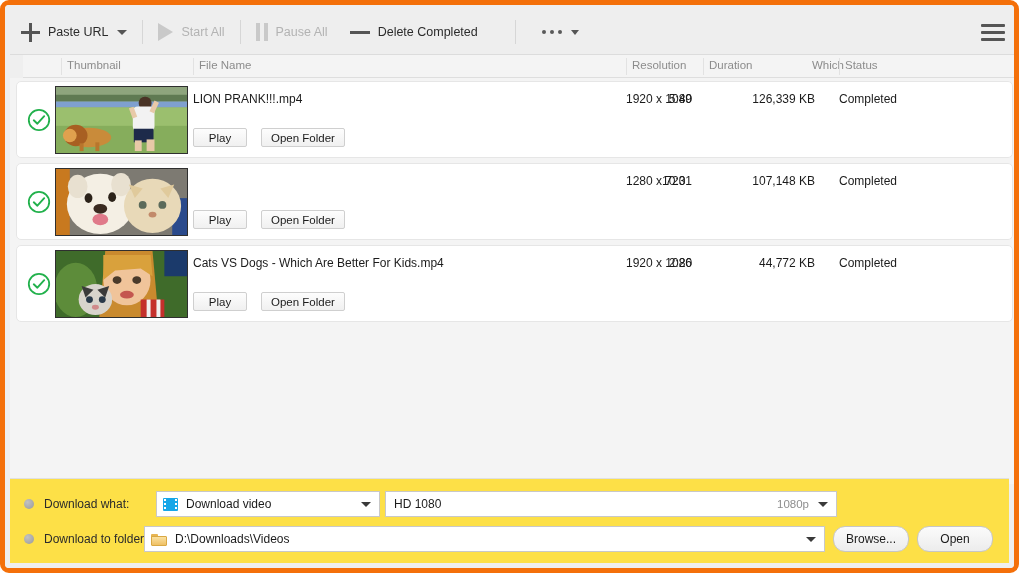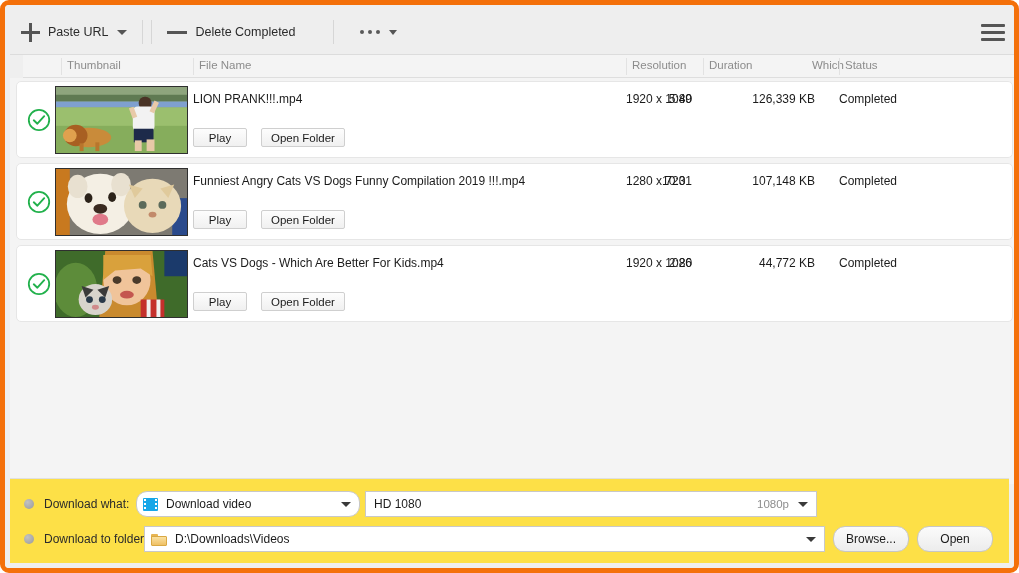--- a/index.html
+++ b/index.html
@@ -187,23 +187,34 @@
   <div class="toolbar">
 
     <div class="tb-btn">
       <span class="ico ico-plus"></span>
       <span>Paste URL</span>
       <span class="caret"></span>
     </div>
 
     <div class="tb-sep"></div>
 
+    <div class="tb-btn disabled">
+      <span class="ico ico-play"></span>
+      <span>Start All</span>
+    </div>
 
     <div class="tb-sep"></div>
 
+    <div class="tb-btn disabled">
+      <span class="ico ico-pause">
+            <span></span>
+            <span></span>
+          </span>
+      <span>Pause All</span>
+    </div>
 
     <div class="tb-btn">
       <span class="ico ico-dash"></span>
       <span>Delete Completed</span>
     </div>
 
     <div class="tb-sep" style="margin-left:26px;"></div>
 
     <div class="tb-btn" style="padding-left:22px;">
       <span class="ico-dots">
@@ -298,21 +309,20 @@
           <ellipse cx="45" cy="41" rx="7" ry="5" fill="#3a2a20"></ellipse>
           <ellipse cx="45" cy="52" rx="8" ry="6" fill="#e07a8a"></ellipse>
           <ellipse cx="98" cy="38" rx="29" ry="28" fill="#e8d9b8"></ellipse>
           <path d="M74 16 L80 30 L88 20 Z" fill="#e0ca9c"></path>
           <path d="M120 16 L114 30 L106 20 Z" fill="#e0ca9c"></path>
           <ellipse cx="88" cy="37" rx="4" ry="4" fill="#5b6a5a"></ellipse>
           <ellipse cx="108" cy="37" rx="4" ry="4" fill="#5b6a5a"></ellipse>
           <ellipse cx="98" cy="47" rx="4" ry="3" fill="#c28a6a"></ellipse>
         </svg>
       </div>
-      <div class="fname">Funniest Angry Cats VS Dogs Funny Compilation 2019 !!!.mp4</div>
       <div class="rowbtns">
         <div class="minibtn">Play</div>
         <div class="minibtn">Open Folder</div>
       </div>
       <div class="cell c-res">1280 x 720</div>
       <div class="cell c-dur">10:31</div>
       <div class="cell c-size">107,148 KB</div>
       <div class="cell c-stat">Completed</div>
     </div>
 
@@ -357,21 +367,21 @@
     </div>
 
   </div>
 
   <div class="bottom">
 
     <div class="brow r1">
       <div class="bullet"></div>
       <div class="blabel" style="width:92px;">Download what:</div>
 
-      <div class="combo" style="width:224px;margin-left:0;border-radius:11px;">
+      <div class="combo" style="width:224px;margin-left:20px;">
         <span class="film"></span>
         <span class="ctext">Download video</span>
         <span class="cright">
           <span class="arrow"></span>
         </span>
       </div>
 
       <div class="combo" style="width:452px;margin-left:5px;padding-left:8px;">
         <span class="ctext">HD 1080</span>
         <span class="cright">

